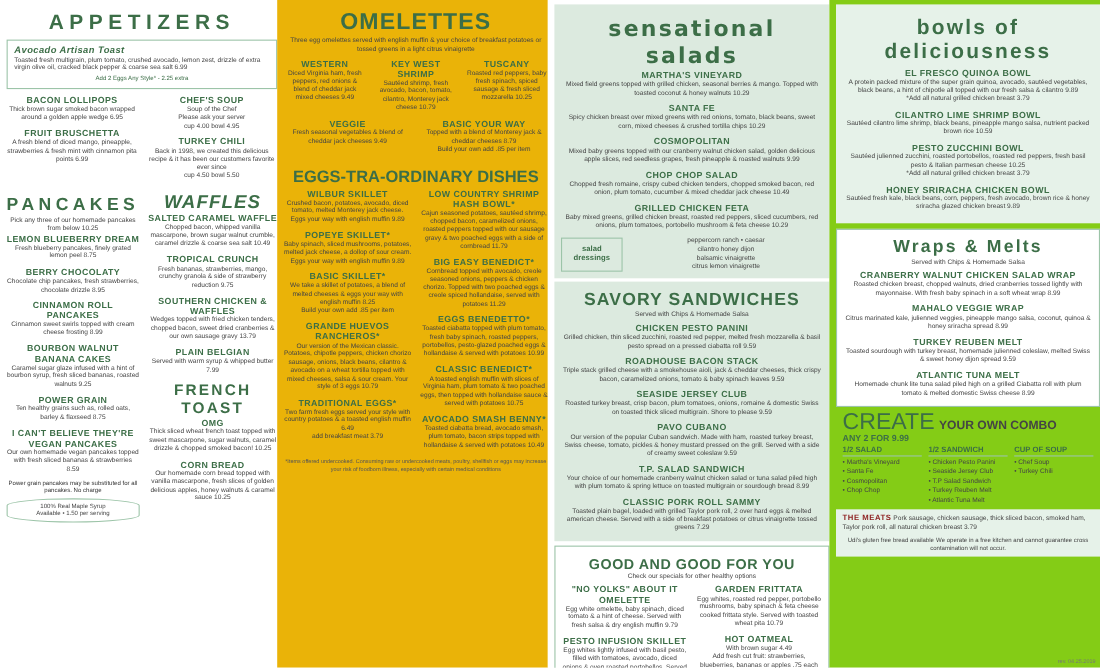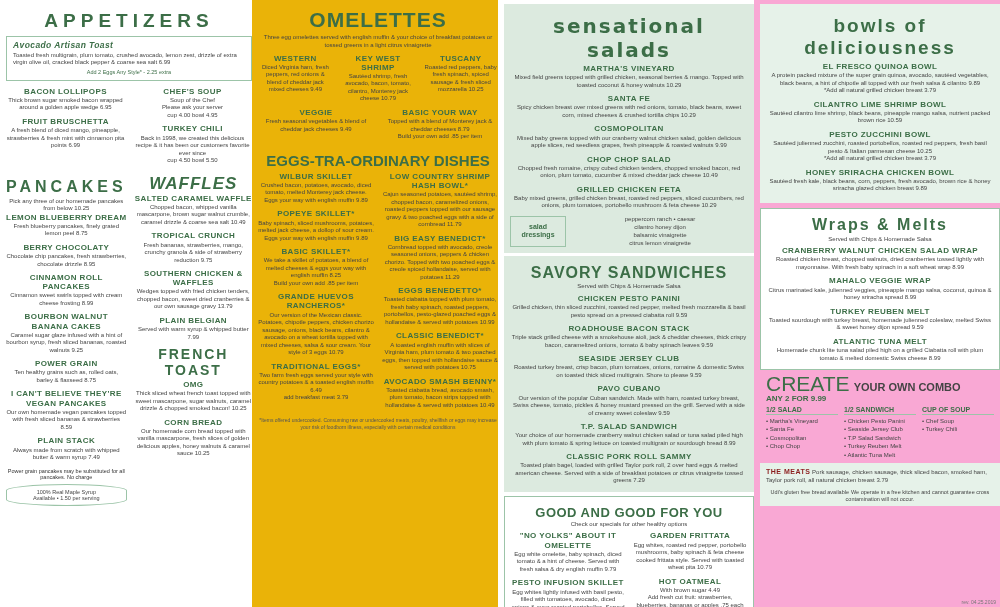--- a/index.html
+++ b/index.html
@@ -9,21 +9,21 @@
     font-family:"Liberation Sans", sans-serif;
     background:#ffffff;
     color:#333;
     overflow:hidden;
   }
   .menu { position:relative; width:1000px; height:607px; display:flex; }
   .col { padding:4px 0 0 6px; }
   .c1 { width:252px; background:#ffffff; }
   .c2 { width:246px; background:#eab308; }
   .c3 { width:256px; background:#ffffff; }
-  .c4 { width:246px; background:#f9a8d4; }
+  .c4 { width:246px; background:#84cc16; }
 
   
   .sec-head {
     text-align:center;
     font-weight:bold;
     color:#3c6e47;
     letter-spacing:2px;
   }
   .h-appetizers { font-size:19px; letter-spacing:5px; margin:6px 0 4px; }
   .h-pancakes { font-size:16px; letter-spacing:4px; margin:4px 0 2px; }
@@ -152,24 +152,20 @@
           <div class="idesc">Caramel sugar glaze infused with a hint of bourbon syrup, fresh sliced bananas, roasted walnuts  9.25</div>
         </div>
         <div class="item">
           <div class="iname">POWER GRAIN</div>
           <div class="idesc">Ten healthy grains such as, rolled oats, barley &amp; flaxseed  8.75</div>
         </div>
         <div class="item">
           <div class="iname">I CAN'T BELIEVE THEY'RE VEGAN PANCAKES</div>
           <div class="idesc">Our own homemade vegan pancakes topped with fresh sliced bananas &amp; strawberries  8.59</div>
         </div>
-        <div class="item">
-          <div class="iname">PLAIN STACK</div>
-          <div class="idesc">Always made from scratch with whipped butter &amp; warm syrup  7.49</div>
-        </div>
         <div class="tiny center" style="margin-top:6px;">Power grain pancakes may be substituted for all pancakes. No charge</div>
         <div class="syrup" style="white-space:pre-line;">100% Real Maple Syrup
 Available  •  1.50 per serving</div>
       </div>
 
       <div>
         <div class="sec-head h-waffles">WAFFLES</div>
         <div class="item">
           <div class="iname">SALTED CARAMEL WAFFLE</div>
           <div class="idesc">Chopped bacon, whipped vanilla mascarpone, brown sugar walnut crumble, caramel drizzle &amp; coarse sea salt  10.49</div>

